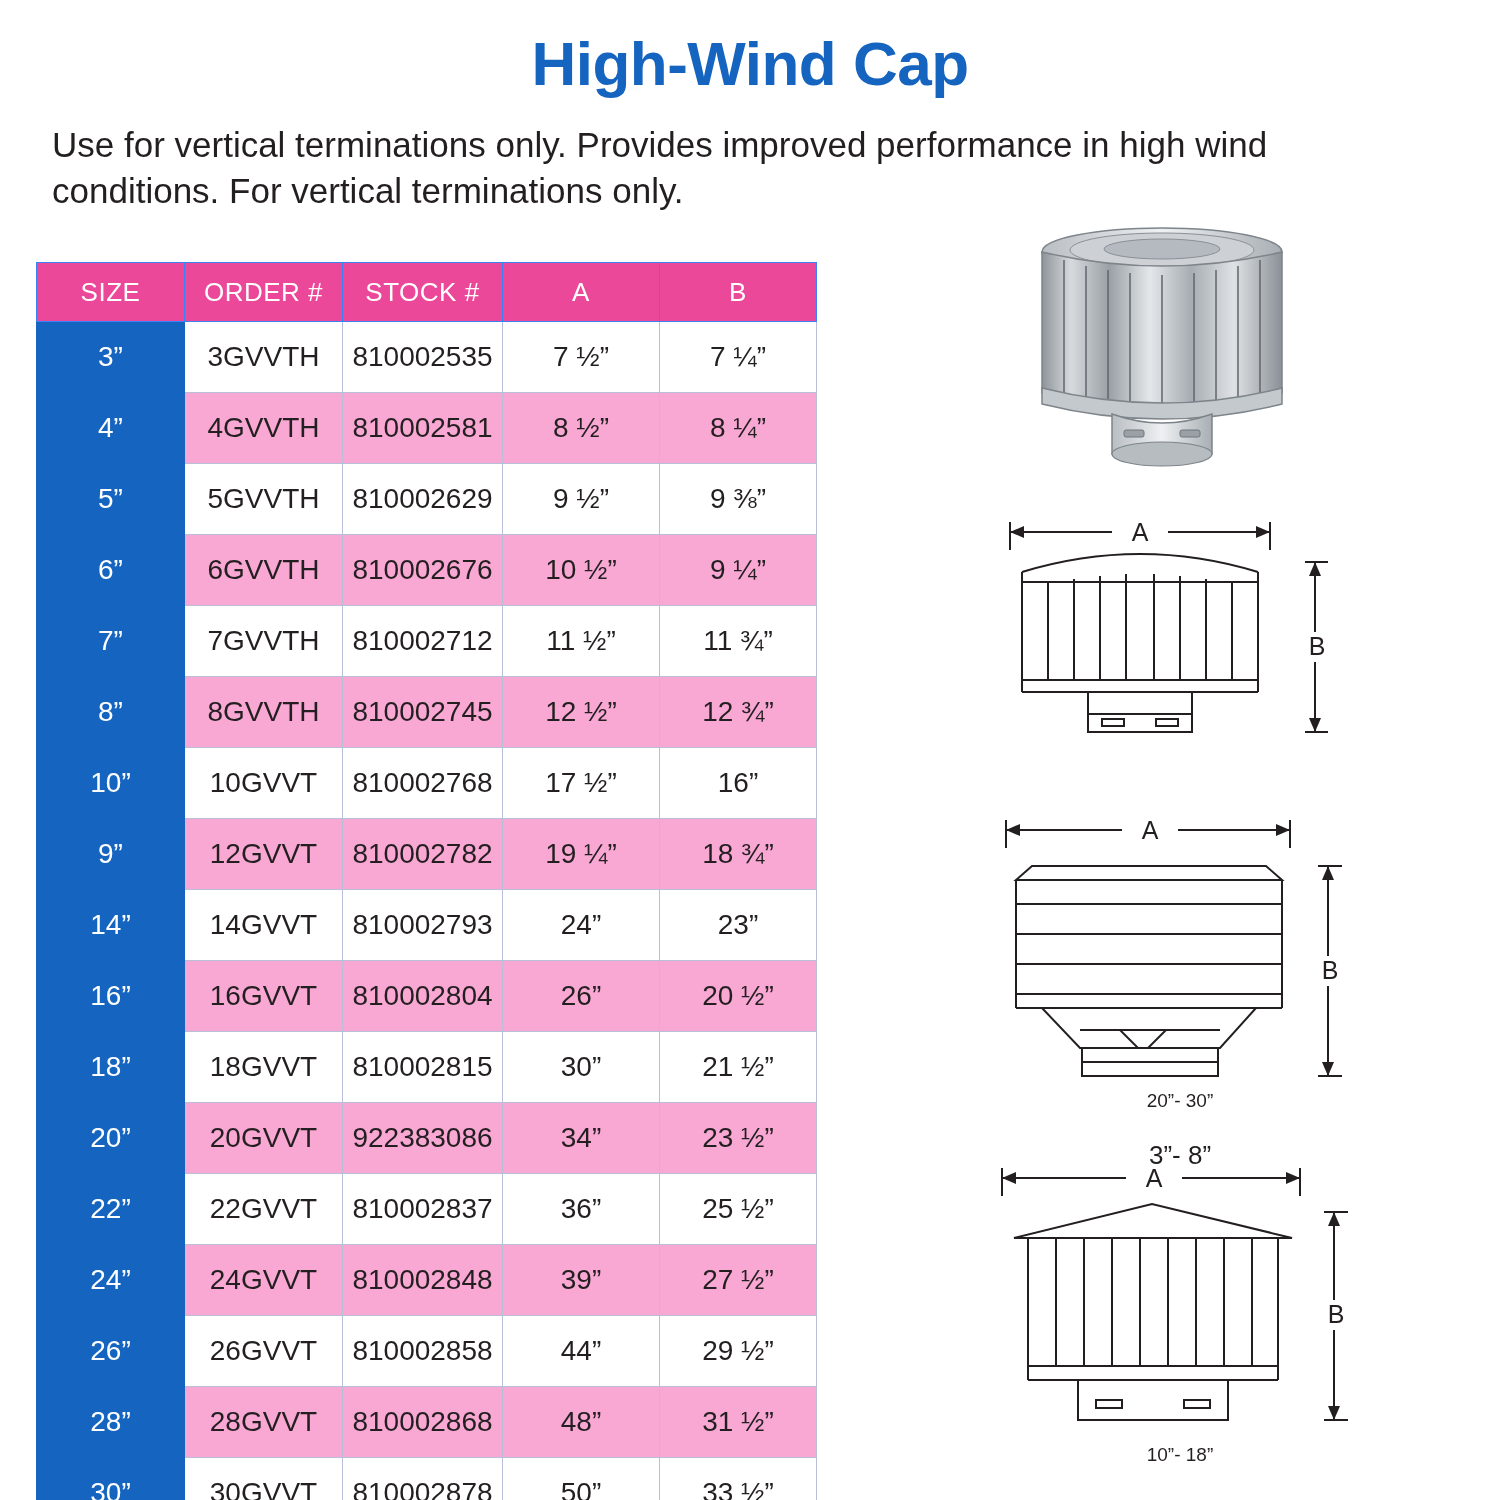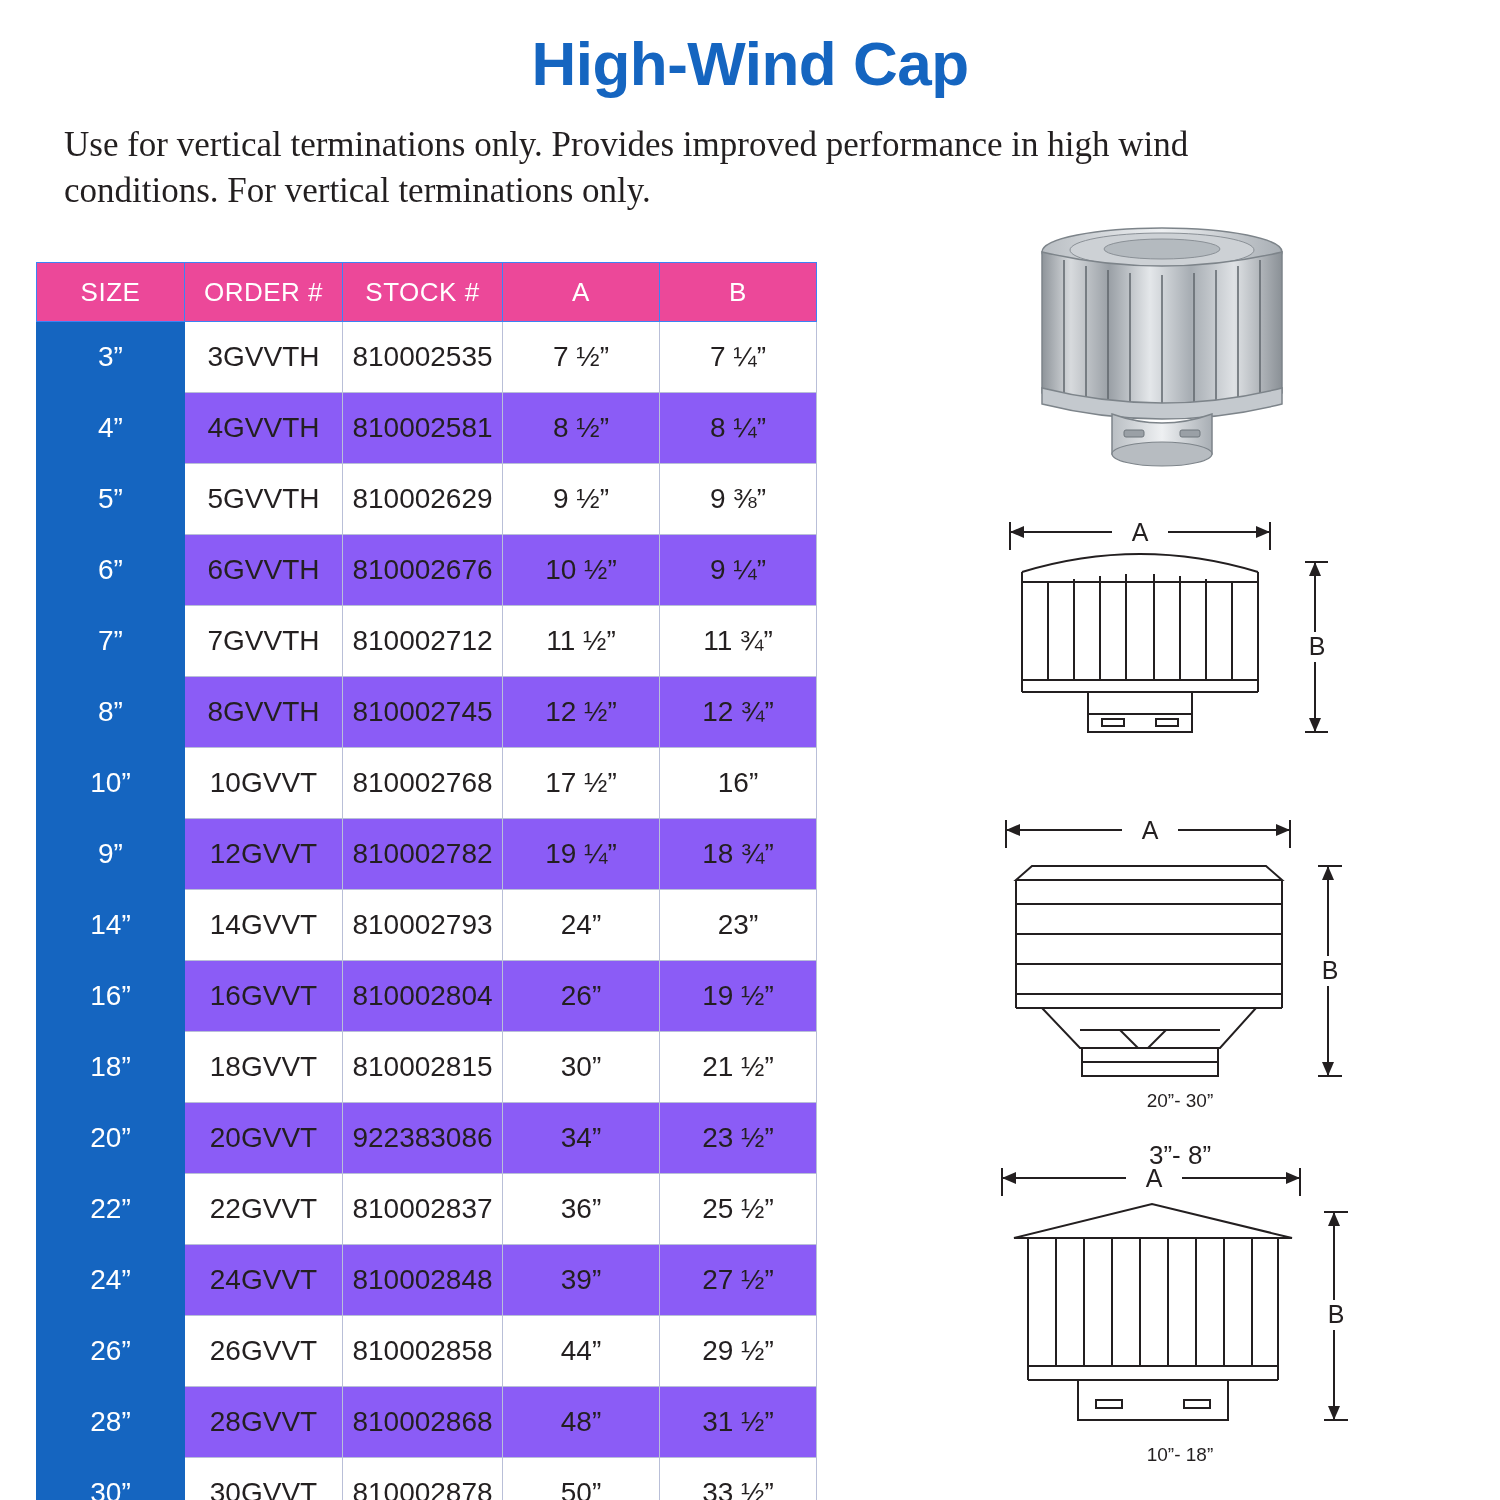--- a/index.html
+++ b/index.html
@@ -29,26 +29,25 @@
     text-align: center;
     font-size: 62px;
     font-weight: bold;
     color: #1565c0;
     letter-spacing: -0.5px;
   }
   
   .intro {
     position: absolute;
     top: 122px;
-    left: 64px;
+    left: 52px;
     width: 1220px;
     font-size: 35px;
     line-height: 1.32;
     color: #231f20;
-    font-family: Liberation Serif, serif;
   }
   
   .table-wrap {
     position: absolute;
     top: 262px;
     left: 36px;
     width: 780px;
   }
   table.spec {
     border-collapse: collapse;
@@ -72,21 +71,21 @@
     border: 1px solid #b9bfd8;
     color: #231f20;
   }
   table.spec td.size-cell {
     background: #1565c0;
     color: #ffffff;
     font-weight: normal;
     border: 1px solid #1565c0;
   }
   table.spec tr.alt td {
-    background: #8b5cf6;
+    background: #f9a8d4;
   }
   table.spec tr.alt td.size-cell {
     background: #1565c0;
   }
   
   col.c-size  { width: 148px; }
   col.c-order { width: 158px; }
   col.c-stock { width: 160px; }
   col.c-a     { width: 157px; }
   col.c-b     { width: 157px; }
@@ -209,21 +208,21 @@
             <td>14GVVT</td>
             <td>810002793</td>
             <td>24”</td>
             <td>23”</td>
           </tr>
           <tr class="alt">
             <td class="size-cell">16”</td>
             <td>16GVVT</td>
             <td>810002804</td>
             <td>26”</td>
-            <td>19 ½”</td>
+            <td>20 ½”</td>
           </tr>
           <tr>
             <td class="size-cell">18”</td>
             <td>18GVVT</td>
             <td>810002815</td>
             <td>30”</td>
             <td>21 ½”</td>
           </tr>
           <tr class="alt">
             <td class="size-cell">20”</td>

